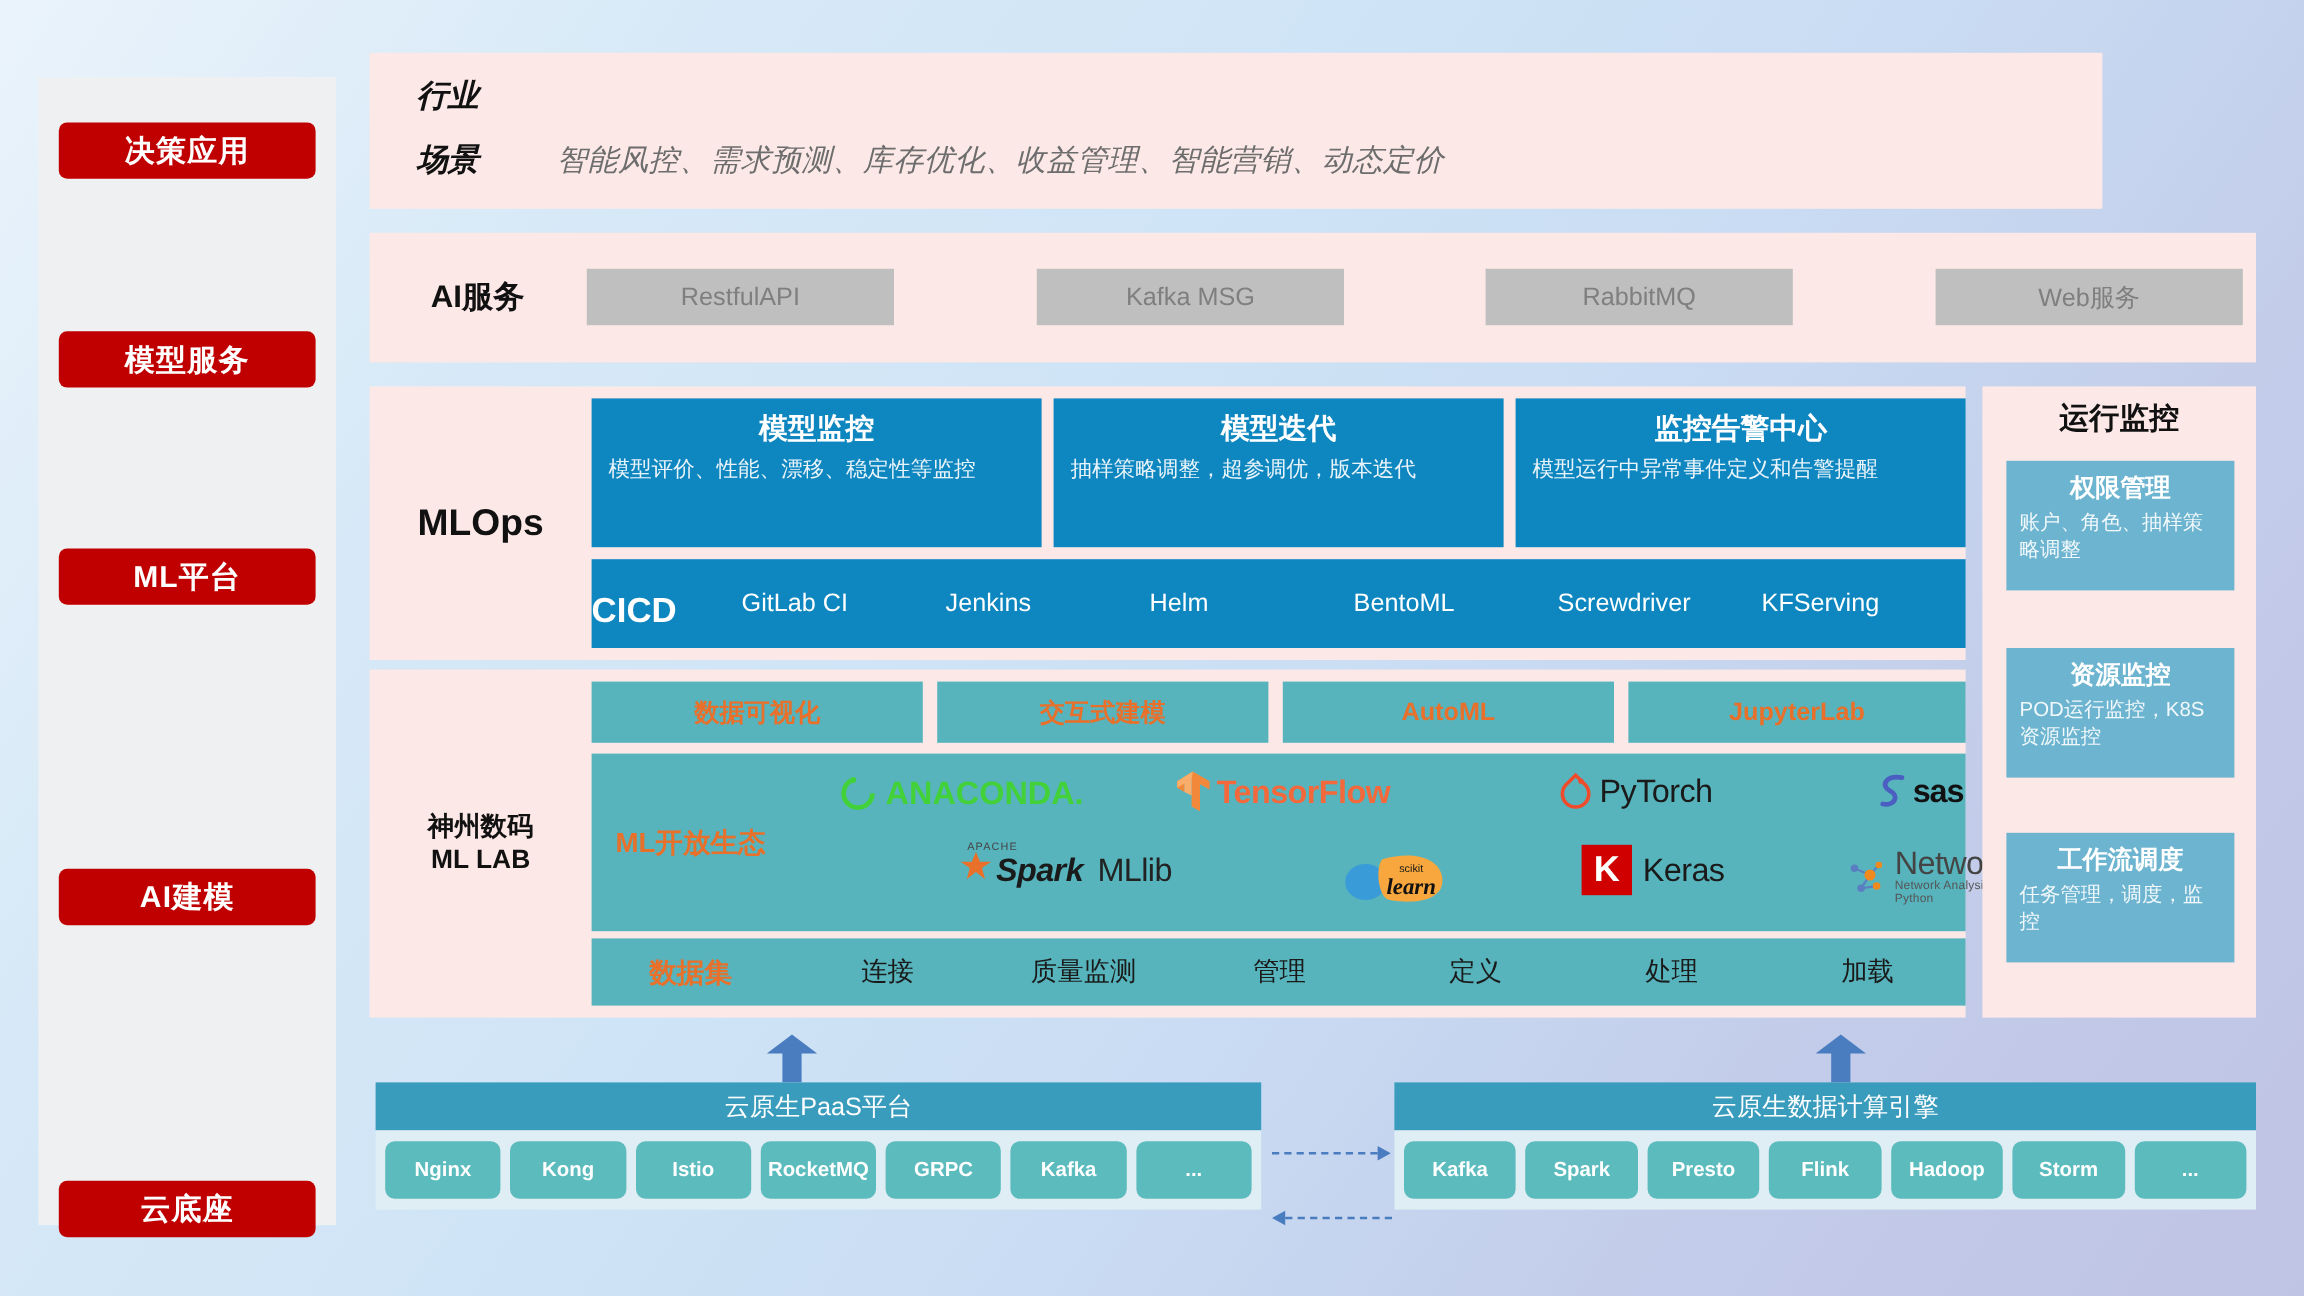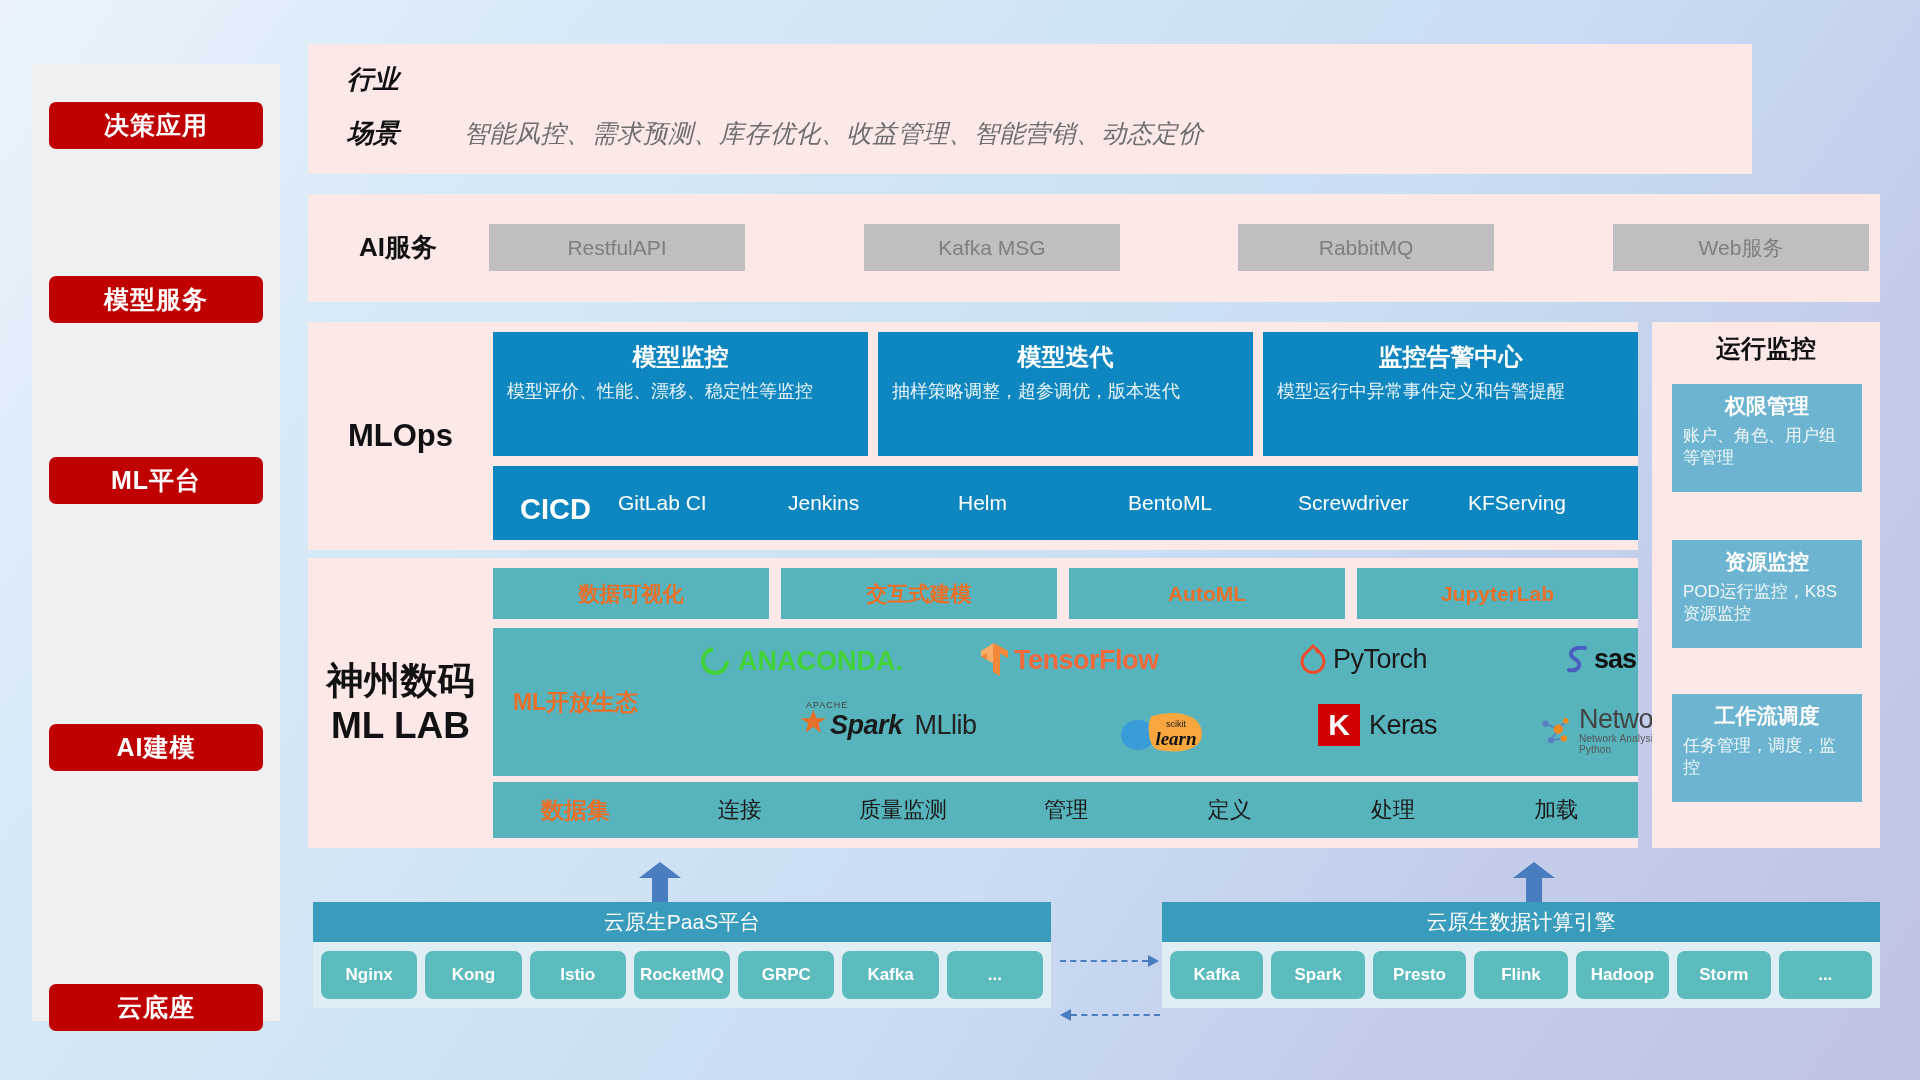--- a/index.html
+++ b/index.html
@@ -65,30 +65,30 @@
   }
   .ops-card .t { font-size: 24px; font-weight: bold; text-align: center; margin-bottom: 7px; }
   .ops-card .d { font-size: 18px; line-height: 1.33; color: #e9f4fa; }
 
   #cicd-bar {
     position: absolute; left: 185px; top: 144px; width: 1145px; height: 74px;
     background: #0e86bf; display: flex; align-items: center;
   }
   #cicd-bar .cicd-title {
     width: 125px; color: #fff; font-size: 29px; font-weight: bold;
-    text-align: center; flex: none; margin-top: 12px;
+    flex: none; margin-top: 12px;
   }
   #cicd-bar .cicd-item {
     flex: 1; color: #fff; font-size: 21px; line-height: 1.15;
     padding-right: 10px; overflow: hidden; max-height: 52px;
   }
 
   
   #panel-lab { left: 308px; top: 558px; width: 1330px; height: 290px; }
-  #lab-label { left: 0; top: 0; width: 185px; height: 290px; font-size: 37px; }
+  #lab-label { left: 0; top: 0; width: 185px; height: 290px; font-size: 22px; }
   .tab-chip {
     position: absolute; top: 10px; height: 51px;
     background: #57b4bd; color: #e8702a;
     font-size: 21px; font-weight: bold;
     display: flex; align-items: center; justify-content: center;
   }
   #eco-box {
     position: absolute; left: 185px; top: 70px; width: 1145px; height: 148px;
     background: #57b4bd; display: flex; align-items: center;
   }
@@ -317,21 +317,21 @@
     <div class="ds-item">处理</div>
     <div class="ds-item">加载</div>
   </div>
 </div>
 
 <div class="panel" id="panel-monitor">
   <div id="mon-title">运行监控</div>
 
   <div class="mon-card" style="top:62px; height:108px;">
     <div class="t">权限管理</div>
-    <div class="d">账户、角色、用户组等管理</div>
+    <div class="d">账户、角色、抽样策略调整</div>
   </div>
   <div class="mon-card" style="top:218px; height:108px;">
     <div class="t">资源监控</div>
     <div class="d">POD运行监控，K8S资源监控</div>
   </div>
   <div class="mon-card" style="top:372px; height:108px;">
     <div class="t">工作流调度</div>
     <div class="d">任务管理，调度，监控</div>
   </div>
 </div>

